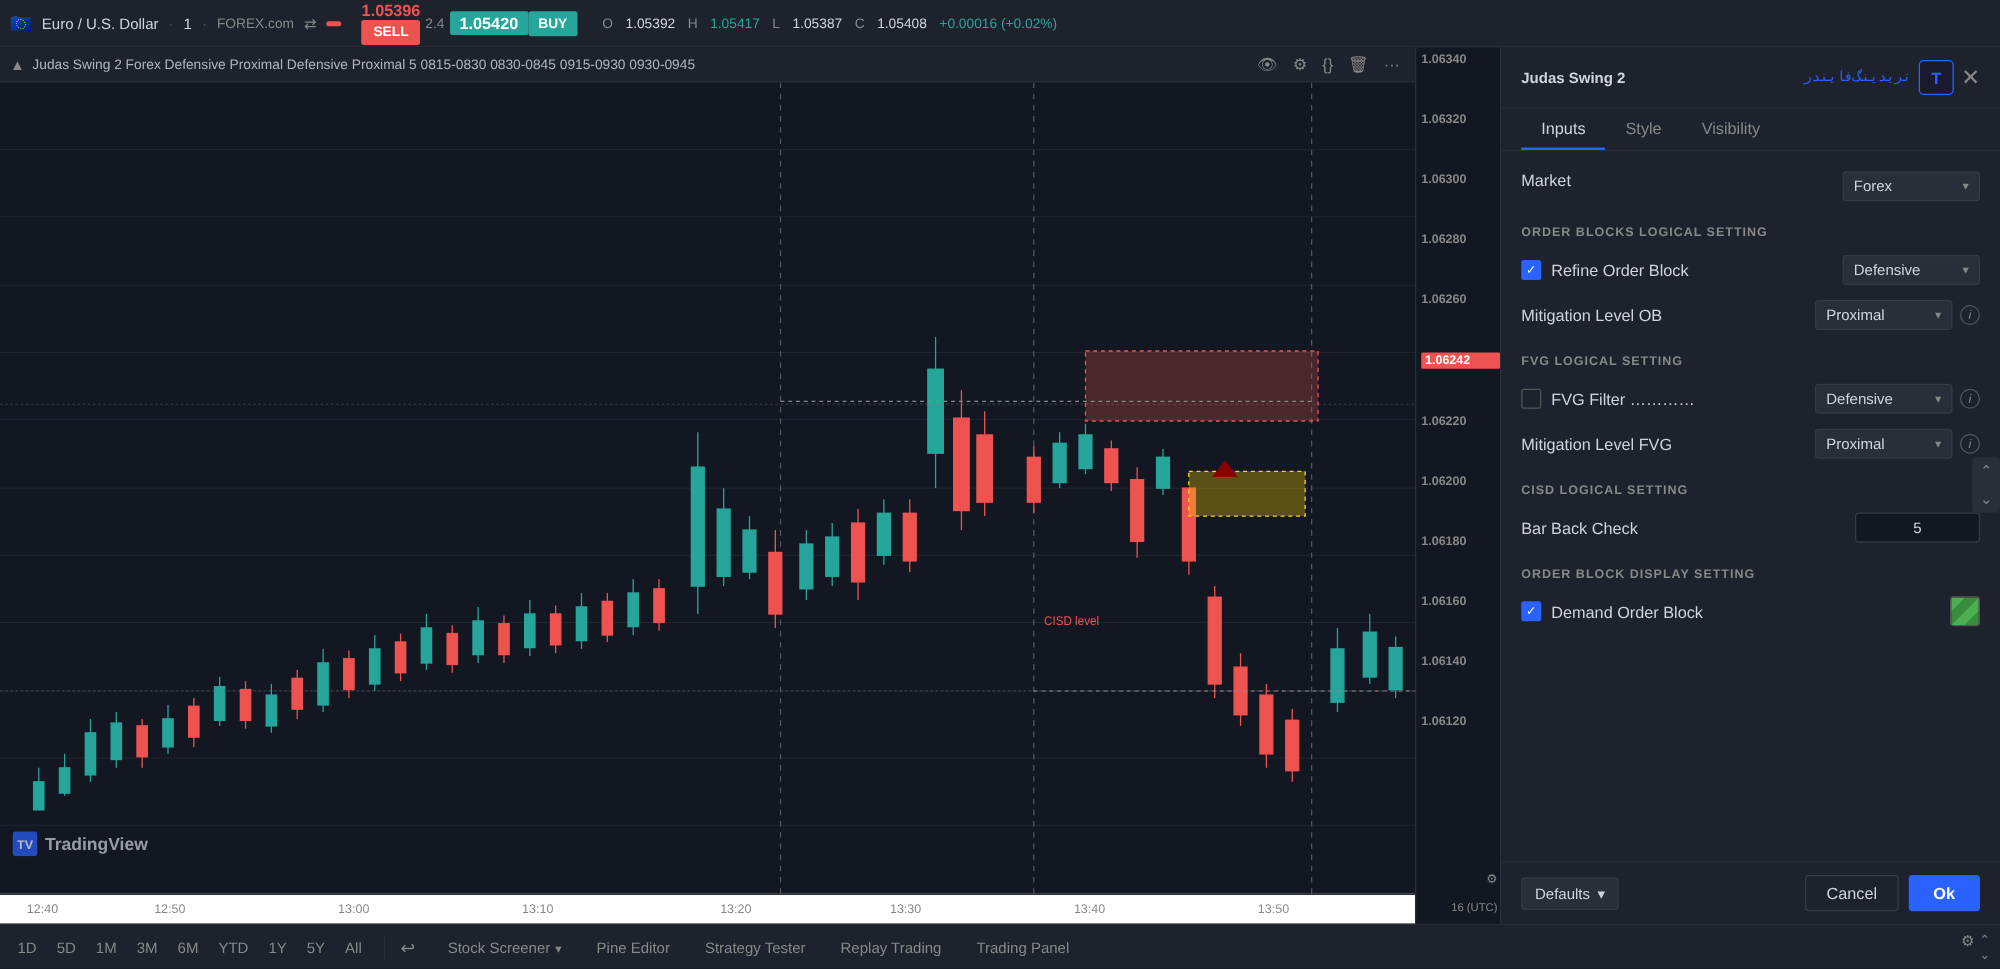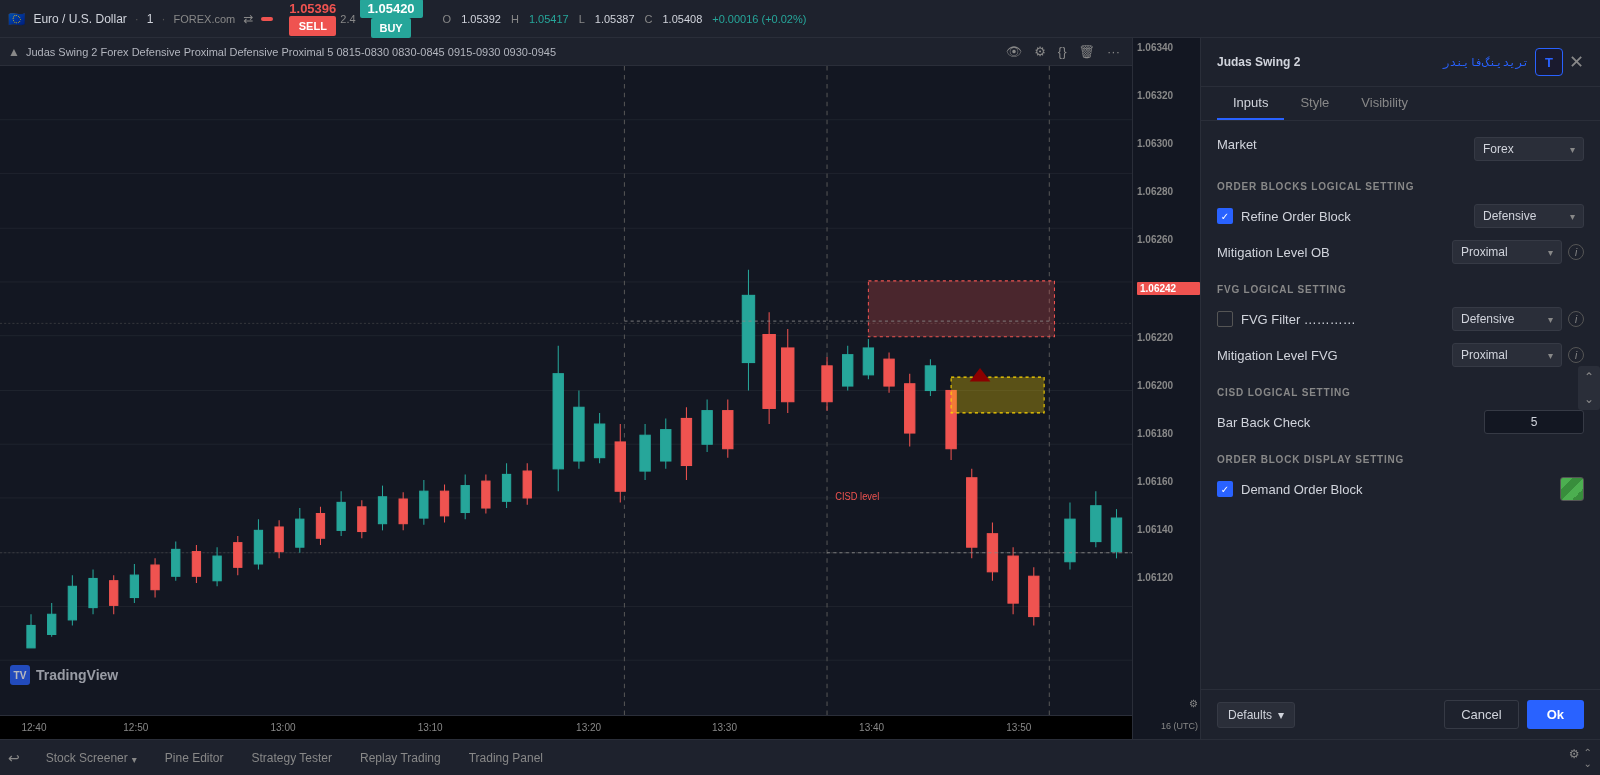--- a/index.html
+++ b/index.html
@@ -69,21 +69,21 @@
 
     
     .bottom-bar { background: #1e222d; border-top: 1px solid #2a2e39; height: 36px; display: flex; align-items: center; padding: 0 8px; gap: 0; flex-shrink: 0; }
     .time-periods { display: flex; gap: 4px; padding-right: 12px; border-right: 1px solid #2a2e39; margin-right: 12px; }
     .time-period { padding: 3px 6px; cursor: pointer; color: #888; font-size: 12px; border-radius: 2px; }
     .bottom-nav { display: flex; gap: 0; }
     .bottom-nav-item { padding: 4px 14px; cursor: pointer; color: #888; font-size: 12px; border-radius: 2px; display: flex; align-items: flex-end; gap: 4px; }
     .bottom-nav-arrow { font-size: 10px; }
 
     
-    .time-axis { height: 24px; background: #000000; display: flex; align-items: center; position: relative; border-top: 1px solid #2a2e39; flex-shrink: 0; }
+    .time-axis { height: 24px; background: #ffffff; display: flex; align-items: center; position: relative; border-top: 1px solid #2a2e39; flex-shrink: 0; }
     .time-label { position: absolute; font-size: 10px; color: #888; transform: translateX(-50%); }
 
     
     .chart-watermark { position: absolute; bottom: 30px; left: 10px; display: flex; align-items: center; gap: 6px; opacity: 0.7; }
 
     .panel-scroll { overflow-y: auto; flex: 1; }
     .panel-scroll::-webkit-scrollbar { width: 4px; }
     .panel-scroll::-webkit-scrollbar-thumb { background: #363a45; }
 
     .market-row { display: flex; justify-content: space-between; margin-bottom: 16px; padding-bottom: 4px; }
@@ -103,21 +103,21 @@
   <span class="exchange">FOREX.com</span>
   <span style="color:#888;cursor:pointer;">⇄</span>
   <span style="background:#ef5350;color:white;font-size:10px;padding:2px 6px;border-radius:2px;"></span>
 
   <div style="display:flex;align-items:center;gap:4px;margin-left:8px;">
     <div style="display:flex;flex-direction:column;">
       <span class="price-sell">1.05396</span>
       <button class="sell-btn">SELL</button>
     </div>
     <span style="color:#888;font-size:11px;">2.4</span>
-    <div style="display:flex;flex-direction:column;align-items:center;">
+    <div style="display:flex;flex-direction:row;align-items:center;">
       <span class="price-buy">1.05420</span>
       <button class="buy-btn">BUY</button>
     </div>
   </div>
 
   <div class="ohlc-bar" style="margin-left:12px;">
     <span style="color:#888;font-size:11px;">O</span>
     <span style="color:#d1d4dc;font-size:11px;">1.05392</span>
     <span style="color:#888;font-size:11px;">H</span>
     <span style="color:#26a69a;font-size:11px;">1.05417</span>
@@ -481,20 +481,31 @@
 
     <div style="position:absolute;right:0;top:50%;transform:translateY(-50%);display:flex;flex-direction:column;background:#2a2e39;border-radius:3px;overflow:hidden;">
       <button style="background:none;border:none;color:#888;padding:4px 6px;cursor:pointer;font-size:12px;">⌃</button>
       <button style="background:none;border:none;color:#888;padding:4px 6px;cursor:pointer;font-size:12px;">⌄</button>
     </div>
   </div>
 </div>
 
 <div class="bottom-bar">
 
+  <div class="time-periods">
+    <span class="time-period">1D</span>
+    <span class="time-period">5D</span>
+    <span class="time-period">1M</span>
+    <span class="time-period">3M</span>
+    <span class="time-period">6M</span>
+    <span class="time-period">YTD</span>
+    <span class="time-period">1Y</span>
+    <span class="time-period">5Y</span>
+    <span class="time-period">All</span>
+  </div>
 
   <span style="color:#888;cursor:pointer;margin-right:12px;font-size:14px;">↩</span>
 
   <div class="bottom-nav">
     <div class="bottom-nav-item">
       <span>Stock Screener</span>
       <span class="bottom-nav-arrow">▾</span>
     </div>
     <div class="bottom-nav-item">
       <span>Pine Editor</span>

